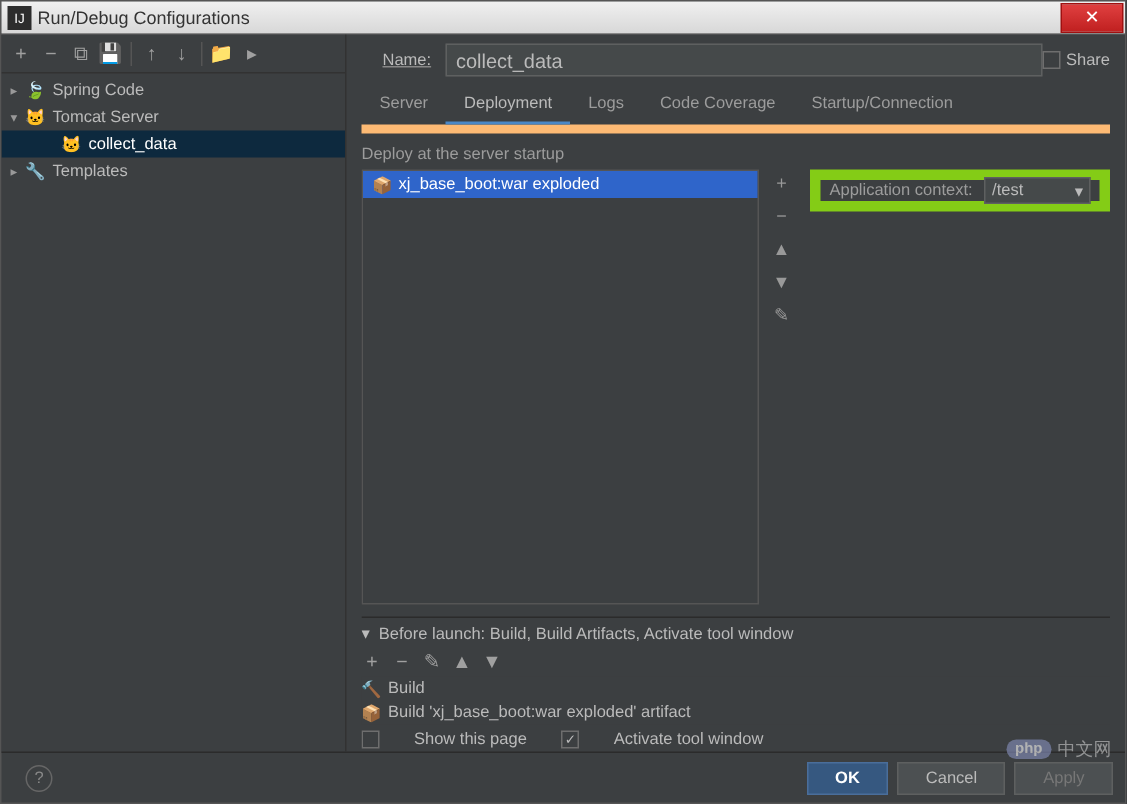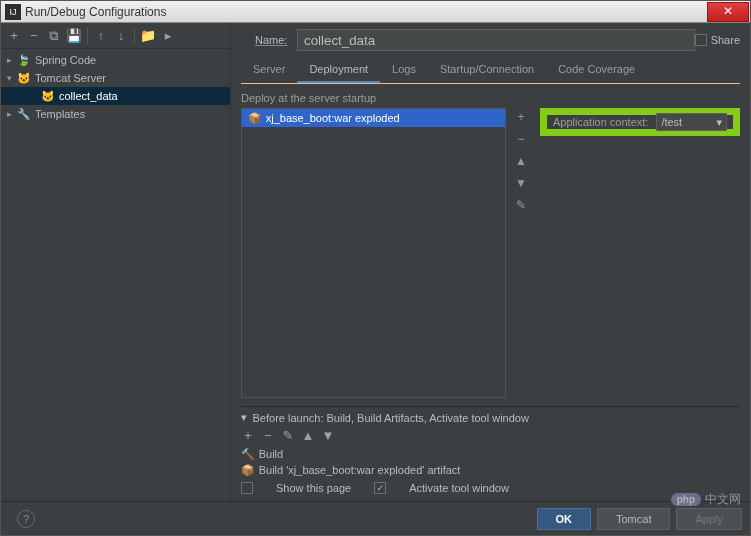--- a/index.html
+++ b/index.html
@@ -19,21 +19,21 @@
 .tree-row.selected { background: #0d293e; color: #fff; }
 .tree-toggle { width: 10px; font-size: 9px; color: #999; }
 .tree-icon { width: 14px; height: 14px; margin-right: 4px; display: inline-flex; align-items: center; justify-content: center; }
 .indent-2 { padding-left: 40px; }
 .main { flex: 1; display: flex; flex-direction: column; padding: 6px 10px 0 10px; overflow: hidden; }
 .name-row { display: flex; align-items: center; margin-bottom: 6px; }
 .name-label { width: 42px; text-decoration: underline; text-decoration-color: #888; margin-left: 14px; }
 .name-input { flex: 1; background: #45494a; border: 1px solid #5e6060; padding: 2px 6px; color: #bbb; height: 22px; }
 .share { display: flex; align-items: center; gap: 4px; }
 .share-chk { width: 12px; height: 12px; border: 1px solid #6e6e6e; }
-.tabs { display: flex; border-bottom: 1px solid #fdba74; }
+.tabs { display: flex; border-bottom: 6px solid #fdba74; }
 .tab { padding: 6px 12px; cursor: pointer; color: #9c9c9c; }
 .tab.active { color: #bbb; border-bottom: 2px solid #4a88c7; }
 .tab-body { flex: 1; display: flex; flex-direction: column; overflow: hidden; padding-top: 6px; }
 .section-label { margin: 2px 0 4px 0; color: #9c9c9c; }
 .deploy-row { display: flex; gap: 6px; }
 .artifact-list { flex: 1; height: 290px; background: #3c3f41; border: 1px solid #555; }
 .artifact-item { background: #2f65ca; color: #fff; padding: 2px 6px; display: flex; align-items: center; gap: 4px; height: 18px; }
 .art-btns { width: 18px; display: flex; flex-direction: column; align-items: center; gap: 8px; padding-top: 2px; }
 .art-btn { color: #999; cursor: pointer; font-size: 12px; }
 .appctx { border: 7px solid #84cc16; padding: 6px; height: 28px; display: flex; align-items: center; gap: 8px; margin-left: 4px; width: 200px; }
@@ -108,22 +108,22 @@
         <div class="share">
           <span class="share-chk"></span>
           <span>Share</span>
         </div>
       </div>
 
       <div class="tabs">
         <div class="tab">Server</div>
         <div class="tab active">Deployment</div>
         <div class="tab">Logs</div>
+        <div class="tab">Code Coverage</div>
         <div class="tab">Startup/Connection</div>
-        <div class="tab">Code Coverage</div>
       </div>
 
       <div class="tab-body">
         <div class="section-label">Deploy at the server startup</div>
         <div class="deploy-row">
           <div class="artifact-list">
             <div class="artifact-item">
               <span>📦</span>
               <span>xj_base_boot:war exploded</span>
             </div>
@@ -173,21 +173,21 @@
           <span class="chk">✓</span>
           <span>Activate tool window</span>
         </div>
       </div>
     </div>
   </div>
 
   <div class="footer">
     <div class="footer-q">?</div>
     <div class="btn primary">OK</div>
-    <div class="btn">Tomcat</div>
+    <div class="btn">Cancel</div>
     <div class="btn disabled">Apply</div>
   </div>
 </div>
 
 <div class="watermark">
   <span class="php-badge">php</span>
   <span>中文网</span>
 </div>
 
 </body></html>

